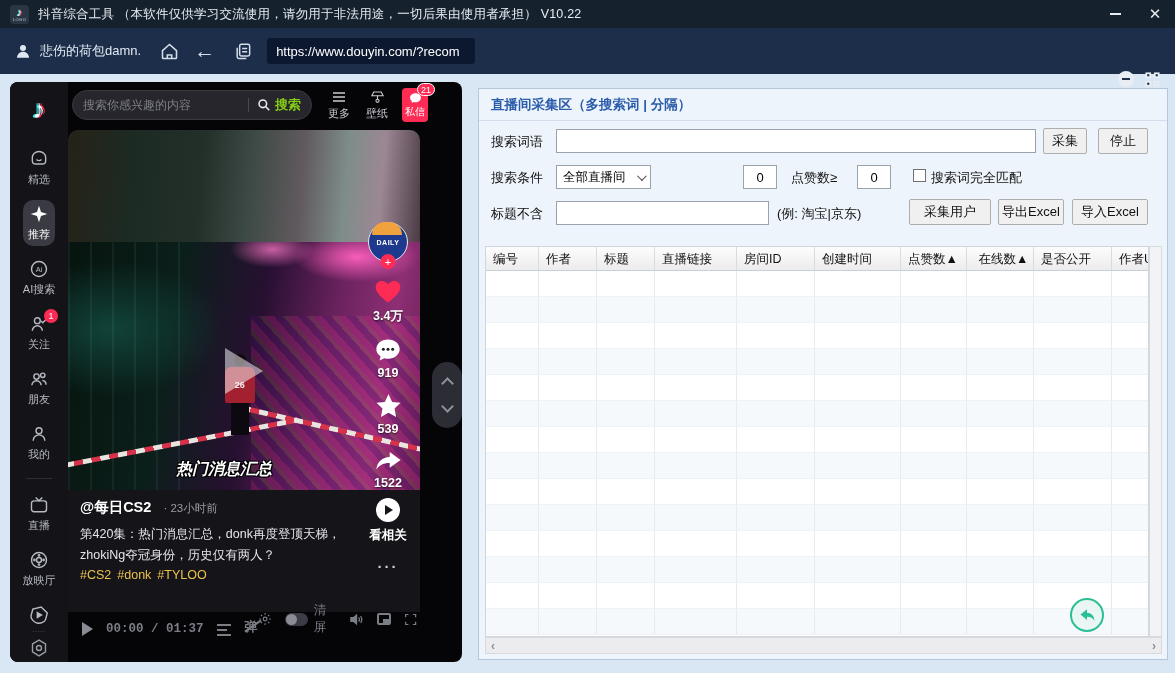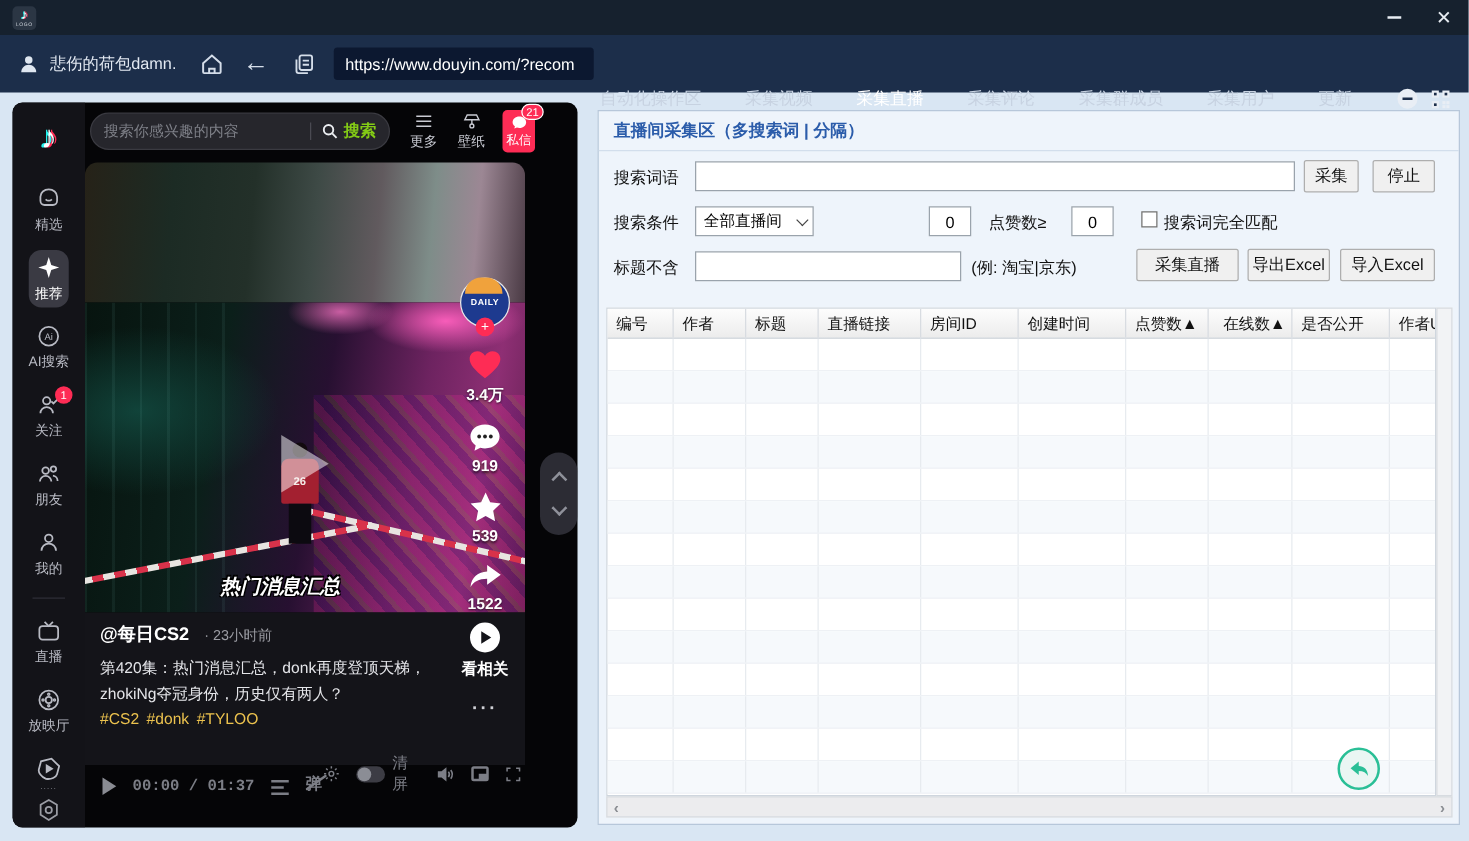--- a/index.html
+++ b/index.html
@@ -138,20 +138,21 @@
   svg { display:block; }
 </style>
 </head>
 <body>
 
 <div class="titlebar">
   <div class="app-logo">
     <div class="note">♪</div>
     <div class="logotext">LOGO</div>
   </div>
+  <div class="app-title">抖音综合工具 （本软件仅供学习交流使用，请勿用于非法用途，一切后果由使用者承担） V10.22</div>
   <div class="win-btns">
     <div class="win-btn">
         <div class="min-line"></div>
       </div>
     <div class="win-btn close-x">✕</div>
   </div>
 </div>
 
 <div class="navbar">
   <span class="user-ic">
@@ -169,29 +170,20 @@
   </span>
   <span class="back-ar">←</span>
   <span class="nav-ic">
     <svg width="20" height="20" viewBox="0 0 24 24" fill="none" stroke="#d4dde9" stroke-width="1.8">
         <rect x="8" y="4" width="12" height="14" rx="2"></rect>
         <path d="M5 8 v11 a2 2 0 0 0 2 2 h9"></path>
         <path d="M11 9 h6 M11 13 h6"></path>
       </svg>
   </span>
   <input class="urlbox" readonly="" value="https://www.douyin.com/?recom" style="">
-  <div class="tabs">
-      <div class="tab">自动化操作区</div>
-      <div class="tab">采集视频</div>
-      <div class="tab active">采集直播</div>
-      <div class="tab">采集评论</div>
-      <div class="tab">采集群成员</div>
-      <div class="tab">采集用户</div>
-      <div class="tab">更新</div>
-    </div>
   <div class="nav-right">
     <div class="minus-circle">
         <div></div>
       </div>
     <span>
       <svg width="17" height="17" viewBox="0 0 24 24" fill="#e9eef5">
           <rect x="2" y="2" width="8" height="8"></rect>
           <rect x="14" y="2" width="8" height="8"></rect>
           <rect x="2" y="14" width="8" height="8"></rect>
           <rect x="14" y="14" width="3.5" height="3.5"></rect>
@@ -463,21 +455,21 @@
   <div class="frm-label" style="left:184px;top:80px;margin-top:36px;">在线人数≥</div>
   <input class="txt" style="left: 264px; top: 76px; width: 34px; text-align: center;" value="0">
   <div class="frm-label" style="left:312px;top:80px;">点赞数≥</div>
   <input class="txt" style="left: 378px; top: 76px; width: 34px; text-align: center;" value="0">
   <div class="chkbox" style="left:434px;top:80px;"></div>
   <div class="frm-label" style="left:452px;top:80px;">搜索词完全匹配</div>
 
   <div class="frm-label" style="left:12px;top:116px;">标题不含</div>
   <input class="txt" style="left: 77px; top: 112px; width: 213px;">
   <div class="frm-label" style="left:298px;top:116px;">(例: 淘宝|京东)</div>
-  <div class="btn" style="left:430px;top:110px;width:82px;">采集直播</div>
+  <div class="btn" style="left:430px;top:110px;width:82px;">采集用户</div>
   <div class="btn" style="left:519px;top:110px;width:66px;">导出Excel</div>
   <div class="btn" style="left:593px;top:110px;width:76px;">导入Excel</div>
 
   <div class="tablewrap">
     <div class="thead" id="thead">
         <div class="th" style="width: 53px;">编号</div>
         <div class="th" style="width: 58px;">作者</div>
         <div class="th" style="width: 58px;">标题</div>
         <div class="th" style="width: 82px;">直播链接</div>
         <div class="th" style="width: 78px;">房间ID</div>

